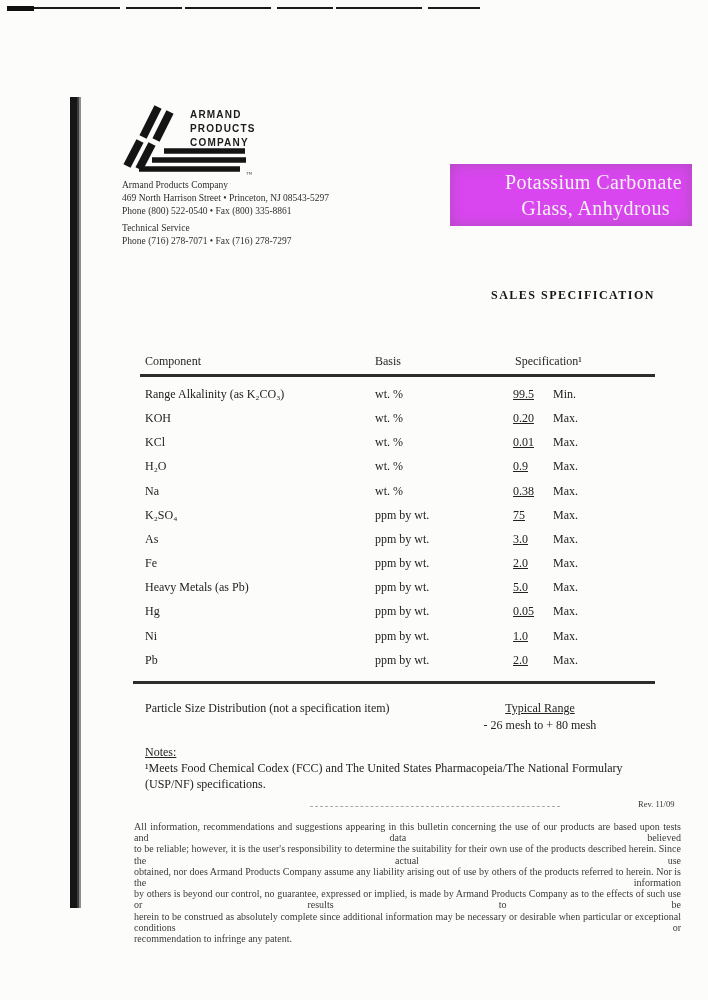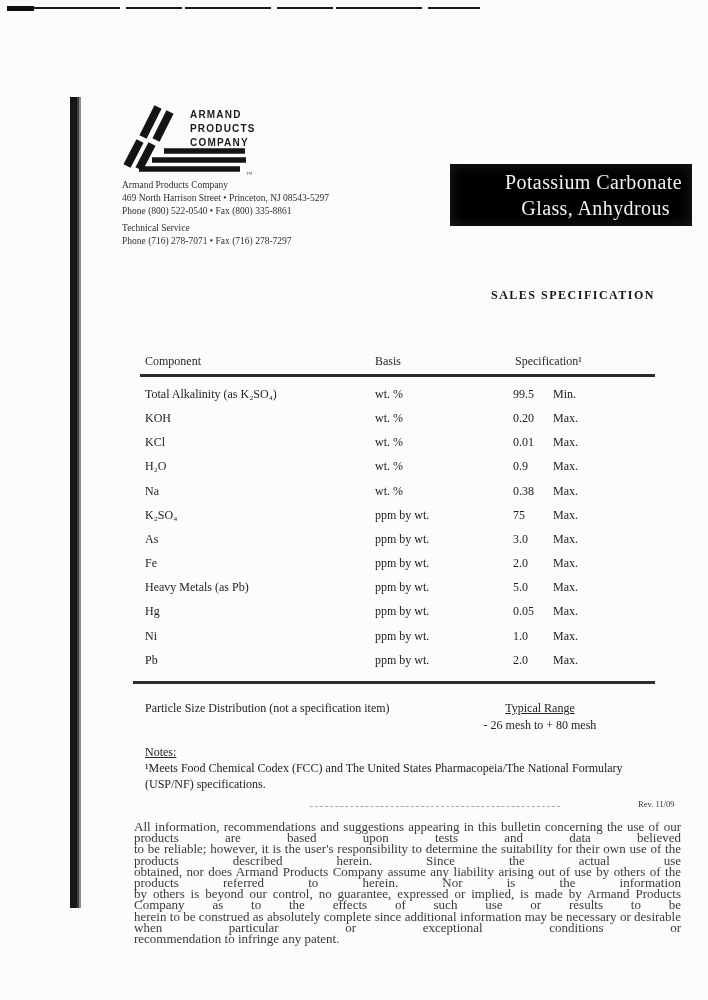--- a/index.html
+++ b/index.html
@@ -17,54 +17,54 @@
   
   .logo-mark{position:absolute;left:112px;top:103px;}
   .logo-text{position:absolute;left:190px;top:108px;
     font-family:"Liberation Sans","DejaVu Sans",sans-serif;
     font-size:10px;font-weight:700;letter-spacing:1.2px;line-height:14px;color:#1b1b1b;}
   .addr{position:absolute;left:122px;font-size:9.5px;line-height:13px;color:#2e2e2e;}
   .addr1{top:179px;}
   .addr2{top:222px;}
   
   .product-box{position:absolute;left:450px;top:164px;width:242px;height:62px;
-    background:#000000;color:#f2f2ef;text-align:right;
+    background:#d946ef;color:#f2f2ef;text-align:right;
     box-shadow:inset 0 0 14px rgba(90,90,90,.35);}
   .product-box .pt{font-size:20px;line-height:26px;letter-spacing:.4px;}
   .pt1{margin:5px 10px 0 0;}
   .pt2{margin:0 22px 0 0;}
   
   .doc-title{position:absolute;left:145px;top:288px;width:510px;text-align:right;
     font-size:12px;font-weight:700;letter-spacing:1.5px;color:#161616;}
   
   .thead{position:absolute;top:354px;font-size:12px;color:#262626;}
   .rule{position:absolute;background:#2d2d2d;height:2.5px;}
   .rule-head{left:140px;top:374px;width:515px;}
   .rule-foot{left:133px;top:681px;width:522px;}
   .col-comp{position:absolute;left:145px;}
   .col-basis{position:absolute;left:375px;}
   .col-spec{position:absolute;left:515px;}
   .trow{position:absolute;left:0;width:708px;height:20px;font-size:12px;color:#222;}
   .c-comp{position:absolute;left:145px;}
   .c-basis{position:absolute;left:375px;}
-  .c-val{position:absolute;left:513px;width:36px;}
+  .c-val{position:absolute;left:513px;width:36px;text-decoration:underline;}
   .c-qual{position:absolute;left:553px;}
   
   .psd-label{position:absolute;left:145px;top:701px;font-size:12px;}
   .psd-range{position:absolute;left:460px;top:701px;width:160px;text-align:center;font-size:12px;}
   .psd-range .rt{text-decoration:underline;}
   .psd-range .rv{margin-top:2px;}
   
   .notes-head{position:absolute;left:145px;top:745px;font-size:12px;text-decoration:underline;}
   .notes-body{position:absolute;left:145px;top:760px;width:495px;font-size:12px;line-height:16px;}
   
   .mid-dashes{position:absolute;left:310px;top:806px;width:250px;height:0;border-top:1.5px dashed #a9a9a5;}
   .rev{position:absolute;left:638px;top:799px;font-size:8.5px;color:#333;}
   .disclaimer{position:absolute;left:134px;top:821px;width:547px;
-    font-size:13px;line-height:11.2px;color:#3a3a3a;}
+    font-size:10px;line-height:11.2px;color:#3a3a3a;}
   .dline{text-align:justify;text-align-last:justify;}
   .dline.last{text-align:left;text-align-last:left;}
 </style>
 </head>
 <body>
 
 <div class="page">
 
   <div class="top-thick"></div>
   <div class="top-line"></div>
@@ -108,21 +108,21 @@
   <div class="doc-title">SALES SPECIFICATION</div>
 
   <div class="thead">
     <span class="col-comp">Component</span>
     <span class="col-basis">Basis</span>
     <span class="col-spec">Specification¹</span>
   </div>
   <div class="rule rule-head"></div>
 
   <div class="trow" style="top:387px">
-    <span class="c-comp">Total Alkalinity (as K₂SO₄)</span>
+    <span class="c-comp">Range Alkalinity (as K₂CO₃)</span>
     <span class="c-basis">wt. %</span>
     <span class="c-val">99.5</span>
     <span class="c-qual">Min.</span>
   </div>
   <div class="trow" style="top:411px">
     <span class="c-comp">KOH</span>
     <span class="c-basis">wt. %</span>
     <span class="c-val">0.20</span>
     <span class="c-qual">Max.</span>
   </div>

